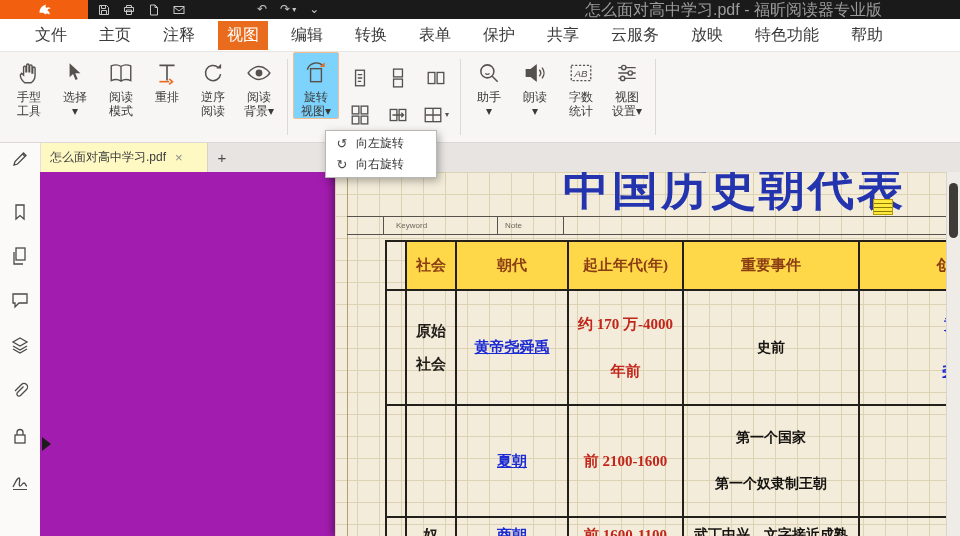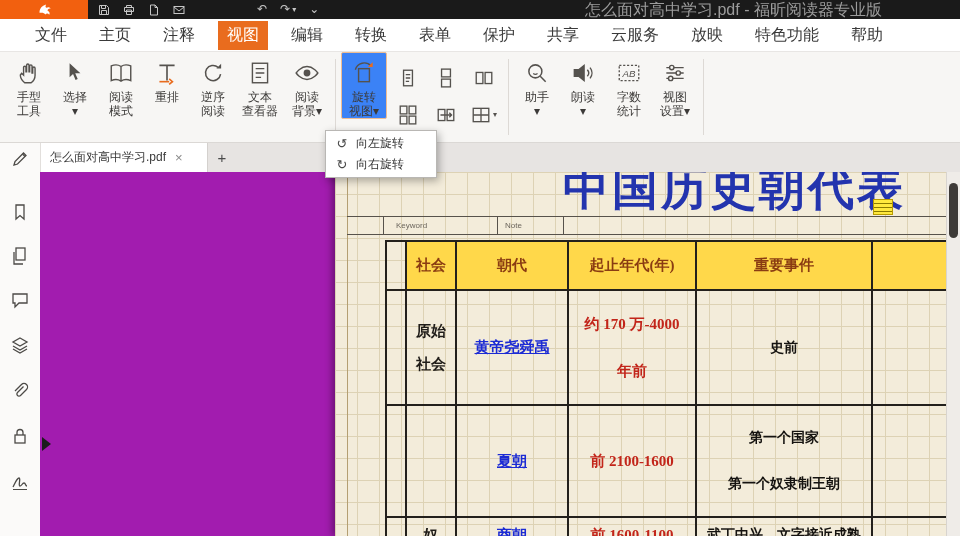--- a/index.html
+++ b/index.html
@@ -21,39 +21,39 @@
   
   .menubar{position:absolute;left:0;top:19px;width:960px;height:33px;background:#ffffff;
            border-bottom:1px solid #e8e6e4;display:flex;align-items:center;gap:14px;padding-left:26px;box-sizing:border-box;}
   .mi{font-size:16px;color:#3a3a3a;padding:4px 9px;cursor:pointer;white-space:nowrap;}
   .mi.active{background:#e96c1e;color:#ffffff;}
 
   
   .ribbon{position:absolute;left:0;top:52px;width:960px;height:91px;background:#f7f6f4;
           border-bottom:1px solid #dbd8d5;display:flex;align-items:flex-start;padding-left:6px;box-sizing:border-box;}
   .rbtn{display:flex;flex-direction:column;align-items:center;padding:7px 5px 0 5px;min-width:34px;cursor:pointer;border:1px solid transparent;}
-  .rbtn.active{background:#3b82f6;border:1px solid #eebd92;border-radius:2px;}
+  .rbtn.active{background:#7dd3fc;border:1px solid #eebd92;border-radius:2px;}
   .ricon{height:30px;display:flex;align-items:flex-start;justify-content:center;font-style:italic;}
   .ricon svg{width:26px;height:26px;display:block;}
   .rlab{font-size:12px;line-height:14px;color:#3c3a38;white-space:nowrap;}
   .vdiv{width:1px;height:76px;background:#ddd9d5;margin:7px 5px 0 5px;}
   .pagegrid{display:grid;grid-template-columns:repeat(3,30px);grid-auto-rows:33px;gap:4px 8px;margin:9px 4px 0 6px;}
   .pgbtn{display:flex;align-items:center;justify-content:center;cursor:pointer;gap:2px;}
   .pgbtn svg{width:20px;height:20px;display:block;}
 
   
   .dropdown{position:absolute;left:325px;top:130px;width:110px;background:#ffffff;
             border:1px solid #b9b7b4;box-shadow:2px 3px 8px rgba(0,0,0,.3);z-index:99;padding:2px 0;}
   .ditem{display:flex;align-items:center;gap:7px;height:21px;padding:0 9px;font-size:12px;color:#333;cursor:pointer;}
   .dicon{font-size:13px;color:#4a4a4a;width:14px;text-align:center;}
 
   
   .tabbar{position:absolute;left:40px;top:143px;width:920px;height:29px;background:#e7e4e2;
           display:flex;align-items:stretch;}
-  .doctab{display:flex;align-items:center;gap:9px;width:168px;padding:0 10px;background:#ffffff;
+  .doctab{display:flex;align-items:center;gap:9px;width:168px;padding:0 10px;background:#fef9c3;
           border-right:1px solid #d4d1ce;font-size:12px;color:#3a3a3a;cursor:pointer;box-sizing:border-box;}
   .tabclose{color:#8a8a8a;font-size:13px;cursor:pointer;}
   .newtab{width:28px;display:flex;align-items:center;justify-content:center;font-size:15px;color:#4a4a4a;cursor:pointer;}
 
   
   .sidebar{position:absolute;left:0;top:143px;width:40px;height:393px;background:#fbfaf9;
            border-right:1px solid #e2dfdc;}
   .sbtn{position:absolute;left:9px;width:22px;height:22px;cursor:pointer;}
   .sbtn svg{width:20px;height:20px;display:block;margin:1px auto;}
 
@@ -74,21 +74,21 @@
           border-top:1px solid #57524b;border-bottom:1px solid #57524b;}
   .kstrip .klabel{position:absolute;top:4px;font-size:8px;color:#6b655c;}
   .kv{position:absolute;top:0;bottom:0;width:1px;background:#57524b;}
 
   
   .htable{position:absolute;left:50px;top:68px;border-left:2px solid #23201c;border-top:2px solid #23201c;
           font-family:"Liberation Serif",serif;}
   .trow{display:flex;border-bottom:2px solid #23201c;}
   .tc{box-sizing:border-box;border-right:2px solid #23201c;display:flex;flex-direction:column;
       align-items:center;justify-content:center;text-align:center;}
-  .c0{width:20px;}.c1{width:50px;}.c2{width:112px;}.c3{width:128px;}.c4{width:176px;}.c5{width:200px;}
+  .c0{width:20px;}.c1{width:50px;}.c2{width:112px;}.c3{width:115px;}.c4{width:176px;}.c5{width:200px;}
   .thead{height:47px;}
   .thead .tc{background:#ffd84a;font-weight:bold;font-size:15px;color:#8a3c12;}
   .thead .c0{background:transparent;}
   .r1{height:113px;}.r2{height:110px;}.r3{height:92px;}
   .r3 .tc{justify-content:flex-start;padding-top:8px;}
   .gap14{gap:14px;}.gap16{gap:28px;}
   .blk{font-weight:bold;font-size:15px;color:#1f1c18;}
   .evt{font-weight:bold;font-size:14px;color:#151310;}
   .red{font-weight:bold;font-size:15px;color:#c2251a;}
   .lnk{font-weight:bold;font-size:15px;color:#1c2bd4;text-decoration:underline;cursor:pointer;}
@@ -211,30 +211,20 @@
     <span class="ricon">
       <svg viewBox="0 0 24 24" stroke="#55524e" fill="none" stroke-width="1.4">
         <path d="M19 13a7 7 0 1 1-2.3-6.2"></path>
           <path d="M19.5 3.5v4.3h-4.3z" fill="#55524e" stroke="none"></path>
       </svg>
     </span>
     <span class="rlab">逆序</span>
     <span class="rlab">阅读</span>
   </div>
 
-  <div class="rbtn">
-    <span class="ricon">
-      <svg viewBox="0 0 24 24" stroke="#55524e" fill="none" stroke-width="1.3">
-        <rect x="5" y="3" width="14" height="18"></rect>
-          <path d="M8 8h8M8 12h8M8 16h5"></path>
-      </svg>
-    </span>
-    <span class="rlab">文本</span>
-    <span class="rlab">查看器</span>
-  </div>
 
   <div class="rbtn">
     <span class="ricon">
       <svg viewBox="0 0 24 24" stroke="#55524e" fill="none" stroke-width="1.3">
         <path d="M2 12s4-6 10-6 10 6 10 6-4 6-10 6S2 12 2 12z"></path>
           <circle cx="12" cy="12" r="2.5" fill="#55524e"></circle>
       </svg>
     </span>
     <span class="rlab">阅读</span>
     <span class="rlab">背景▾</span>

